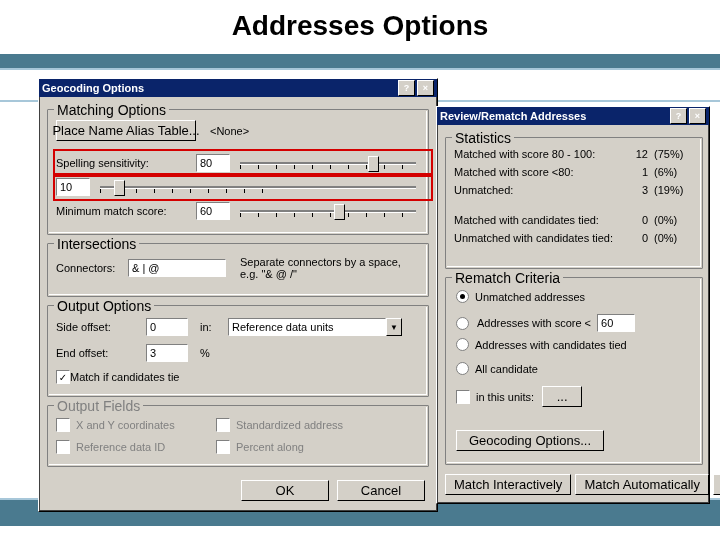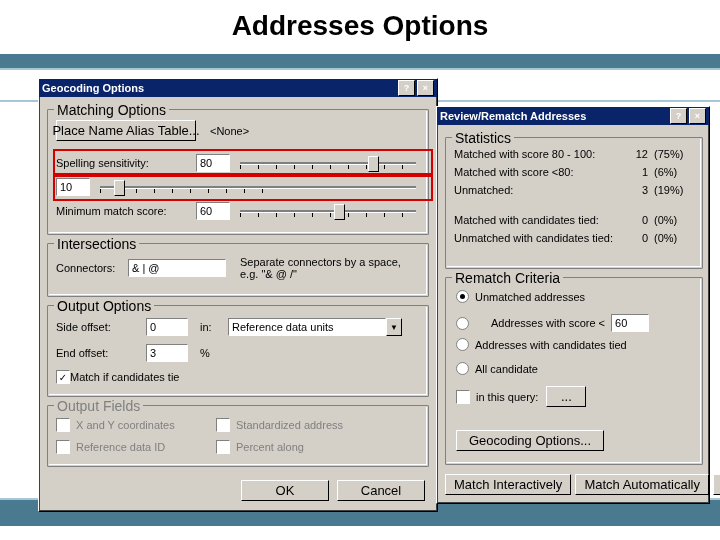--- a/index.html
+++ b/index.html
@@ -208,34 +208,34 @@
     <div class="group" style="left:8px;top:170px;width:256px;height:186px">
       <span class="glabel">Rematch Criteria</span>
       <div style="position:absolute;left:10px;top:12px" class="row">
         <span class="rad">
             <span class="dot"></span>
           </span>
         <span class="lbl" style="margin-left:6px">Unmatched addresses</span>
       </div>
       <div style="position:absolute;left:10px;top:36px" class="row">
         <span class="rad"></span>
-        <span class="lbl" style="margin-left:22px">Addresses with score &lt;</span>
+        <span class="lbl" style="margin-left:8px">Addresses with score &lt;</span>
         <span class="txt" style="width:30px;margin-left:6px">60</span>
       </div>
       <div style="position:absolute;left:10px;top:60px" class="row">
         <span class="rad"></span>
         <span class="lbl" style="margin-left:6px">Addresses with candidates tied</span>
       </div>
       <div style="position:absolute;left:10px;top:84px" class="row">
         <span class="rad"></span>
         <span class="lbl" style="margin-left:6px">All candidate</span>
       </div>
       <div style="position:absolute;left:10px;top:108px" class="row">
         <span class="chk"></span>
-        <span class="lbl" style="margin-left:6px">in this query:</span>
+        <span class="lbl" style="margin-left:6px">in this units:</span>
         <span class="btn" style="width:22px;margin-left:8px">...</span>
       </div>
       <div style="position:absolute;left:10px;top:152px">
         <span class="btn" style="width:130px">Geocoding Options...</span>
       </div>
     </div>
 
     <div style="position:absolute;left:8px;bottom:8px;width:256px;display:flex;gap:4px">
       <span class="btn" style="flex:1">Match Interactively</span>
       <span class="btn" style="flex:1">Match Automatically</span>

